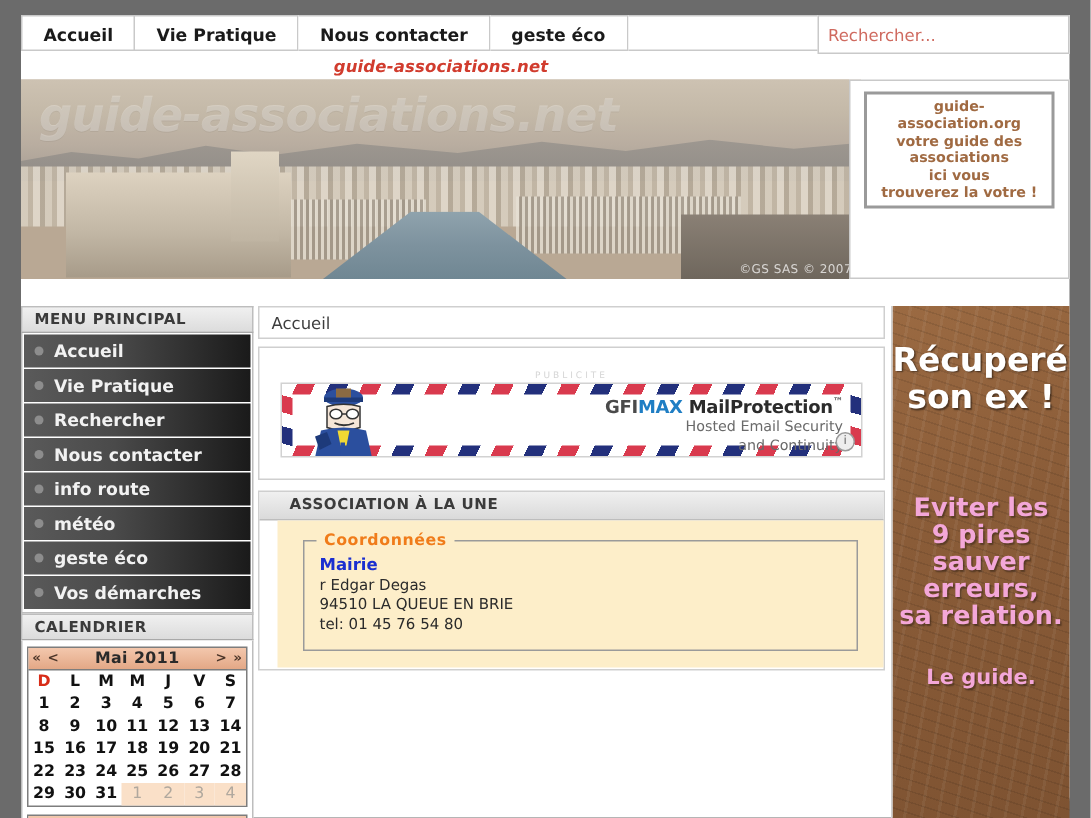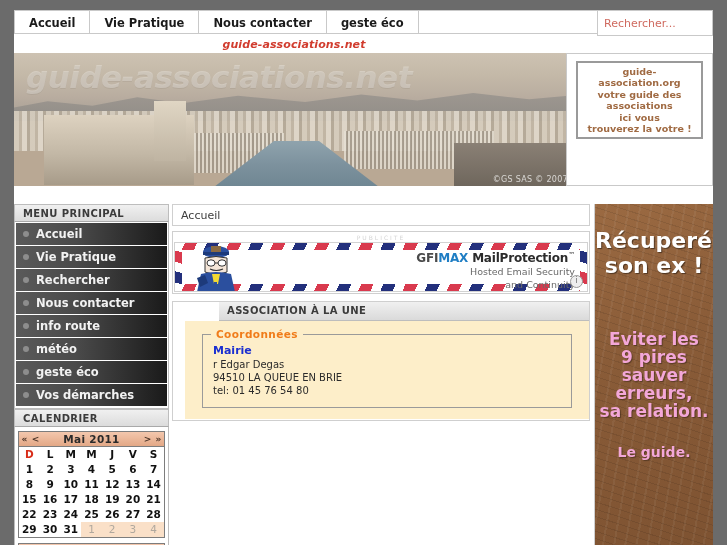--- a/index.html
+++ b/index.html
@@ -55,21 +55,21 @@
     border: 1px solid #c9c9c9;
     border-left: none;
     height: 24px;
     width: 197px;
     box-sizing: border-box;
     background: #fff;
   }
   .search-wrap {
     position: absolute;
     right: 0; top: 0;
-    width: 116px;
+    width: 168px;
     height: 26px;
     border: 1px solid #c9c9c9;
     box-sizing: border-box;
     background: #fff;
   }
   .search-input {
     width: 100%;
     height: 100%;
     border: none;
     outline: none;
@@ -329,21 +329,21 @@
     background: #fff;
     font-size: 11px;
     color: #3d3d3d;
     padding-left: 8px;
   }
   .ad-block {
     margin-top: 5px;
     border: 1px solid #cfcfcf;
     box-sizing: border-box;
     background: #fff;
-    padding: 1px;
+    padding: 14px;
   }
   .ad-pub {
     text-align: center;
     font-size: 6px;
     letter-spacing: 2px;
     color: #d5d5d5;
     height: 9px;
     line-height: 9px;
   }
   .ad-banner {
@@ -402,22 +402,21 @@
   }
   .featured-head {
     height: 18px;
     line-height: 18px;
     background: linear-gradient(180deg,#f0f0f0 0%, #dadada 100%);
     border-bottom: 1px solid #bdbdbd;
     font-size: 10px;
     font-weight: bold;
     letter-spacing: 0.4px;
     color: #3b3b3b;
-    padding-left: 8px;
-    margin-left: 46px;
+    padding-left: 20px;
   }
   .featured-body {
     background: #fdeec9;
     padding: 9px;
     min-height: 92px;
     box-sizing: border-box;
     margin-left: 12px;
   }
   .fieldset {
     border: 1px solid #9a9a9a;

